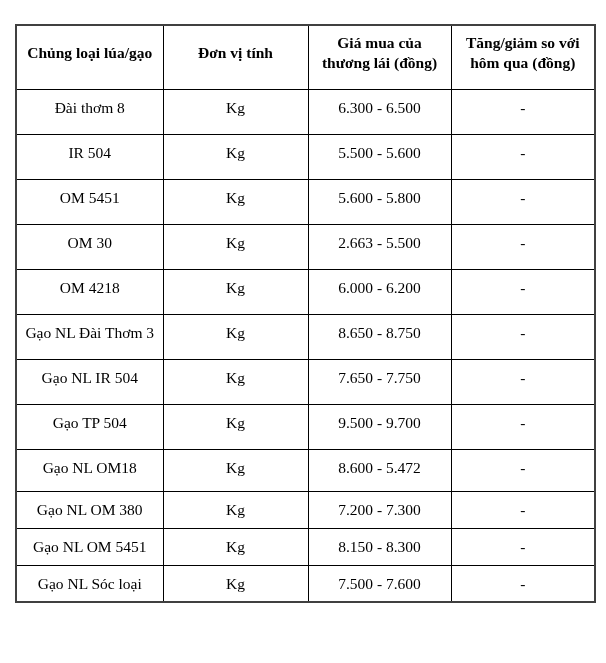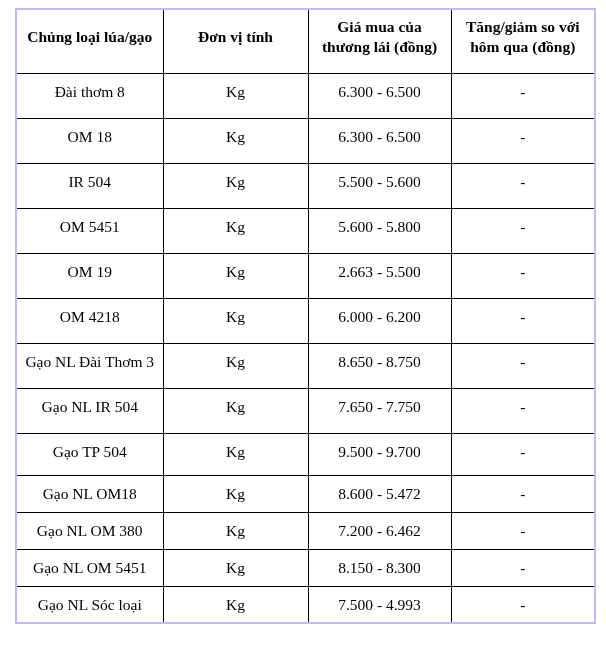--- a/index.html
+++ b/index.html
@@ -10,25 +10,25 @@
   body {
     width: 606px;
     height: 663px;
     position: relative;
     font-family: "Liberation Serif", "DejaVu Serif", serif;
     color: #000000;
   }
   table.price-table {
     position: absolute;
     left: 15px;
-    top: 8px;
+    top: 24px;
     width: 579px;
     table-layout: fixed;
     border-collapse: collapse;
-    border: 2px solid #c4b5fd;
+    border: 2px solid #404040;
   }
   th, td {
     border: 1px solid #000000;
     text-align: center;
     padding: 0;
     overflow: hidden;
   }
   thead tr {
     height: 64px;
   }
@@ -73,39 +73,33 @@
     </tr>
   </thead>
   <tbody>
     <tr>
       <td>Đài thơm 8</td>
       <td>Kg</td>
       <td>6.300 - 6.500</td>
       <td>-</td>
     </tr>
     <tr>
-      <td>OM 18</td>
-      <td>Kg</td>
-      <td>6.300 - 6.500</td>
-      <td>-</td>
-    </tr>
-    <tr>
       <td>IR 504</td>
       <td>Kg</td>
       <td>5.500 - 5.600</td>
       <td>-</td>
     </tr>
     <tr>
       <td>OM 5451</td>
       <td>Kg</td>
       <td>5.600 - 5.800</td>
       <td>-</td>
     </tr>
     <tr>
-      <td>OM 19</td>
+      <td>OM 30</td>
       <td>Kg</td>
       <td>2.663 - 5.500</td>
       <td>-</td>
     </tr>
     <tr>
       <td>OM 4218</td>
       <td>Kg</td>
       <td>6.000 - 6.200</td>
       <td>-</td>
     </tr>
@@ -129,29 +123,29 @@
     </tr>
     <tr>
       <td>Gạo NL OM18</td>
       <td>Kg</td>
       <td>8.600 - 5.472</td>
       <td>-</td>
     </tr>
     <tr>
       <td>Gạo NL OM 380</td>
       <td>Kg</td>
-      <td>7.200 - 6.462</td>
+      <td>7.200 - 7.300</td>
       <td>-</td>
     </tr>
     <tr>
       <td>Gạo NL OM 5451</td>
       <td>Kg</td>
       <td>8.150 - 8.300</td>
       <td>-</td>
     </tr>
     <tr>
       <td>Gạo NL Sóc loại</td>
       <td>Kg</td>
-      <td>7.500 - 4.993</td>
+      <td>7.500 - 7.600</td>
       <td>-</td>
     </tr>
   </tbody>
 </table>
 
 </body></html>

